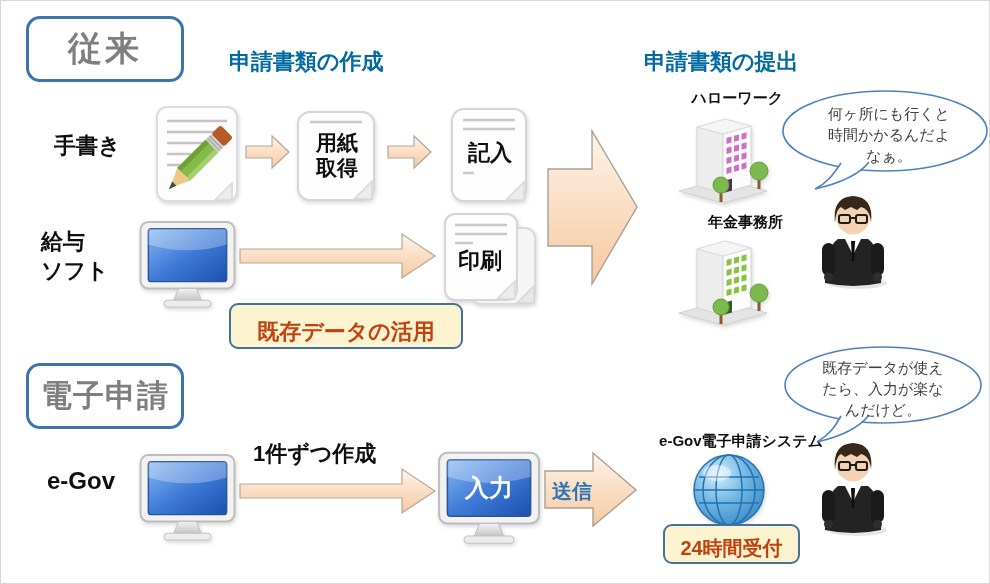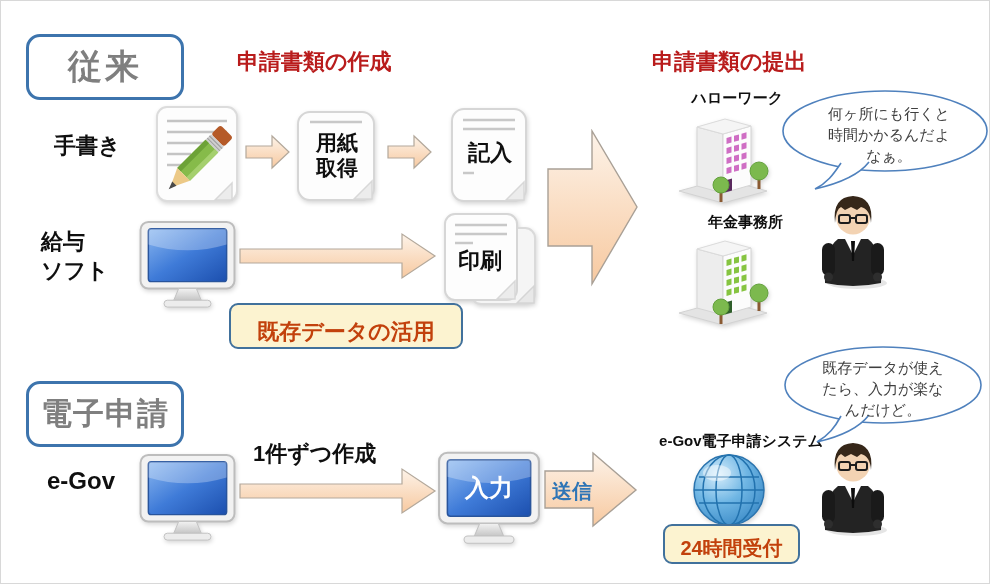--- a/index.html
+++ b/index.html
@@ -5,23 +5,23 @@
   html,body{margin:0;padding:0;background:#fff;}
   #stage{
     position:relative;width:990px;height:584px;background:#ffffff;
     border:1px solid #d8d8d8;box-sizing:border-box;overflow:hidden;
     font-family:"Liberation Sans","DejaVu Sans",sans-serif;color:#111;
   }
   .abs{position:absolute;}
   .tagbox{
     box-sizing:border-box;border:3px solid #3d74ad;border-radius:14px;background:#fff;
     display:flex;align-items:center;justify-content:center;
-    font-weight:bold;color:#7f7f7f;letter-spacing:3px;margin-top:18px;
-  }
-  .heading{font-weight:bold;font-size:22px;color:#b91c1c;white-space:nowrap;margin-left:8px;}
+    font-weight:bold;color:#7f7f7f;letter-spacing:3px;
+  }
+  .heading{font-weight:bold;font-size:22px;color:#0369a1;white-space:nowrap;}
   .rowlabel{font-weight:bold;font-size:22px;color:#0f0f0f;white-space:nowrap;}
   .smalllabel{font-weight:bold;font-size:15px;color:#0f0f0f;text-align:right;white-space:nowrap;}
   .creambox{
     box-sizing:border-box;background:#fcf3d0;border:2px solid #41719c;border-radius:9px;
     display:flex;align-items:flex-end;justify-content:center;font-weight:bold;color:#c2410c;
   }
   .doc-text{
     display:flex;flex-direction:column;align-items:center;justify-content:center;
     font-weight:bold;color:#0f0f0f;text-align:center;line-height:1.2;
   }

